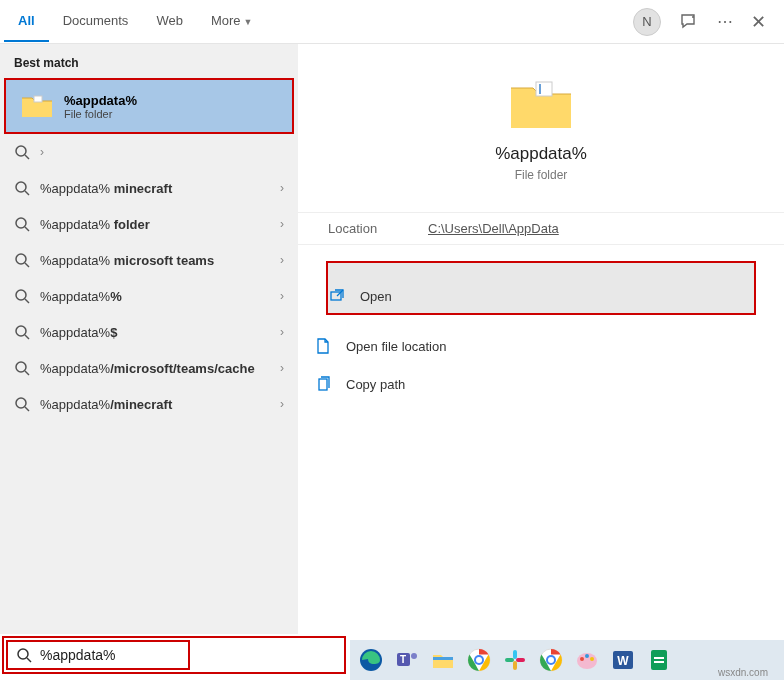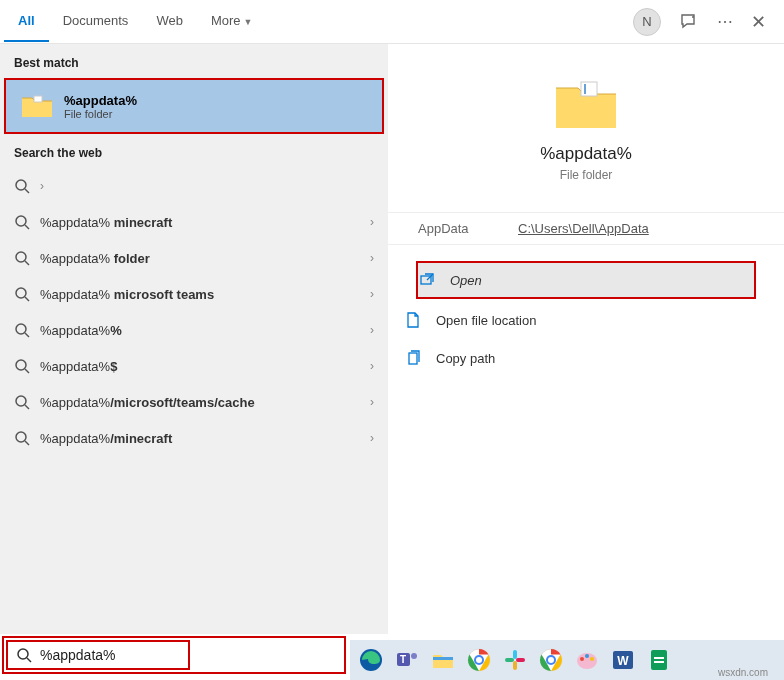--- a/index.html
+++ b/index.html
@@ -9,21 +9,21 @@
 .tabs { display: flex; gap: 0; }
 .tab { padding: 12px 14px; font-size: 13px; color: #555; cursor: pointer; border-bottom: 2px solid transparent; }
 .tab.active { color: #0078d4; border-bottom: 2px solid #0078d4; font-weight: 600; }
 .chev { font-size: 9px; margin-left: 3px; color: #777; }
 .top-right { margin-left: auto; display: flex; align-items: center; gap: 18px; padding-right: 14px; }
 .avatar { width: 28px; height: 28px; border-radius: 50%; background: #e2e2e2; display: flex; align-items: center; justify-content: center; font-size: 13px; color: #555; border: 1px solid #ccc; }
 .feedback, .more-h, .closex { color: #666; font-size: 16px; cursor: pointer; }
 .closex { font-size: 18px; font-weight: 300; }
 
 .main { display: flex; height: 590px; }
-.left { width: 388px; background: #f0f0f0; }
+.left { width: 298px; background: #f0f0f0; }
 .right { flex: 1; background: #fff; }
 
 .section-h { font-size: 12px; font-weight: 600; padding: 12px 14px 8px; color: #222; }
 .best { display: flex; align-items: center; padding: 12px 14px; background: #a7c7e7; border: 2px solid #c00; margin: 0 4px; }
 .folder-ic { width: 34px; height: 28px; margin-right: 10px; display: flex; align-items: center; justify-content: center; }
 .best .title { font-size: 13px; font-weight: 700; color: #000; }
 .best .sub { font-size: 11px; color: #444; }
 
 .row { display: flex; align-items: center; padding: 10px 14px; cursor: pointer; }
 .mag { width: 16px; height: 16px; margin-right: 10px; flex-shrink: 0; }
@@ -32,21 +32,21 @@
 .chev-r { color: #888; font-size: 12px; }
 
 .right-inner { padding: 20px 0 0 0; }
 .big-folder { width: 70px; height: 60px; margin: 10px auto; display: block; }
 .r-title { text-align: center; font-size: 17px; color: #222; margin-top: 8px; }
 .r-sub { text-align: center; font-size: 12px; color: #777; margin-top: 4px; margin-bottom: 30px; }
 .loc-row { display: flex; padding: 8px 30px; font-size: 13px; border-top: 1px solid #eee; border-bottom: 1px solid #eee; }
 .loc-label { width: 100px; color: #666; }
 .loc-val { color: #555; text-decoration: underline; }
 .action { display: flex; align-items: center; padding: 10px 16px; font-size: 13px; color: #333; cursor: pointer; }
-.action.hl { background: #e8e8e8; outline: 2px solid #c00; margin: 18px 30px 4px 30px; padding: 8px 0 8px 0; font-style: italic; }
+.action.hl { background: #e8e8e8; outline: 2px solid #c00; margin: 18px 30px 14px 30px; padding: 24px 0 8px 0; }
 .action.hl .ic, .action .ic { width: 18px; height: 18px; margin-right: 14px; display: inline-flex; align-items: center; justify-content: center; }
 .action.hl { padding-left: 0; }
 .action.hl .ic { margin-left: 0; }
 
 .search-bar { position: absolute; left: 2px; bottom: 6px; width: 344px; height: 38px; border: 2px solid #0078d4; background: #fff; outline: 2px solid #c00; outline-offset: -2px; display: flex; align-items: center; }
 .search-bar .box { border: 2px solid #c00; height: 30px; display: flex; align-items: center; margin: 2px; width: 184px; }
 .search-bar .mag2 { width: 16px; height: 16px; margin: 0 8px; }
 .search-bar .q { font-size: 14px; color: #222; }
 
 .taskbar { position: absolute; right: 0; bottom: 0; height: 40px; width: 434px; background: #dfe8f0; display: flex; align-items: center; gap: 6px; padding: 0 6px; }
@@ -89,21 +89,20 @@
             <path d="M2 6h10l3 3h17" fill="none" stroke="#d8a93a"></path>
             <rect x="14" y="4" width="8" height="6" fill="#fff" stroke="#ccc"></rect>
           </svg>
       </div>
       <div>
         <div class="title">%appdata%</div>
         <div class="sub">File folder</div>
       </div>
     </div>
 
-    <div class="section-h">Search the web</div>
     <div id="rows-container">
         <div class="row">
           <svg class="mag" viewBox="0 0 16 16">
             <circle cx="7" cy="7" r="5" fill="none" stroke="#555" stroke-width="1.5"></circle>
             <line x1="11" y1="11" x2="15" y2="15" stroke="#555" stroke-width="1.5"></line>
           </svg>
           <span class="chev-r">›</span>
         </div>
         <div class="row">
           <svg class="mag" viewBox="0 0 16 16">
@@ -168,21 +167,21 @@
     <div class="right-inner">
       <svg class="big-folder" viewBox="0 0 70 60">
           <path d="M5 14h22l6 6h32v34H5z" fill="#ffd96a"></path>
           <path d="M5 14h22l6 6h32" fill="none" stroke="#d8a93a" stroke-width="1"></path>
           <rect x="30" y="8" width="16" height="14" fill="#fff" stroke="#ccc"></rect>
           <rect x="33" y="10" width="2" height="10" fill="#6aa0d8"></rect>
         </svg>
       <div class="r-title">%appdata%</div>
       <div class="r-sub">File folder</div>
       <div class="loc-row">
-        <div class="loc-label">AppData</div>
+        <div class="loc-label">Location</div>
         <div class="loc-val">C:\Users\Dell\AppData</div>
       </div>
       <div class="action hl">
         <span class="ic" style="margin-left:0;">
           <svg width="16" height="16" viewBox="0 0 16 16">
               <rect x="2" y="4" width="10" height="8" fill="none" stroke="#0078d4" stroke-width="1.3"></rect>
               <path d="M6 2h8v8" fill="none" stroke="#0078d4" stroke-width="1.3"></path>
               <path d="M14 2L8 8" stroke="#0078d4" stroke-width="1.3"></path>
             </svg>
         </span>

